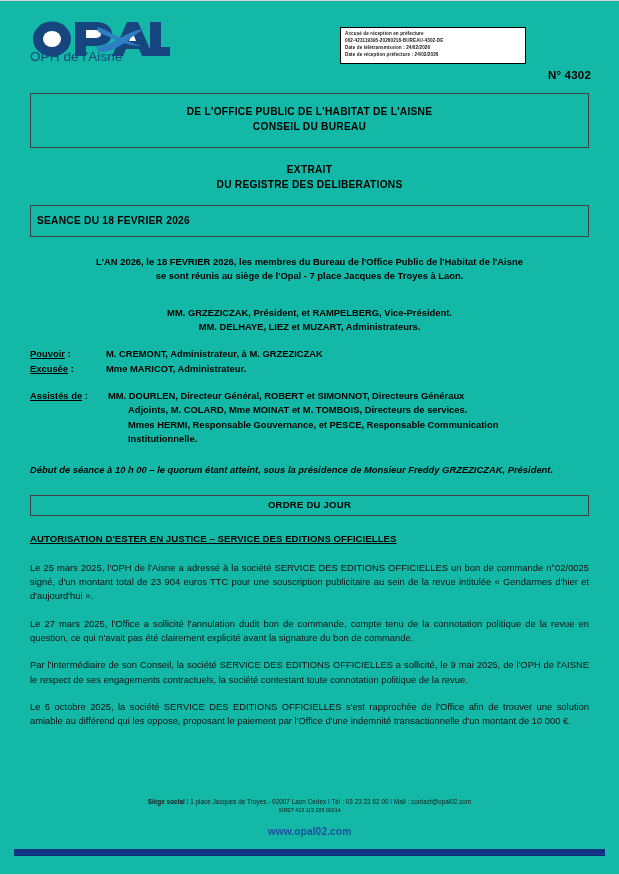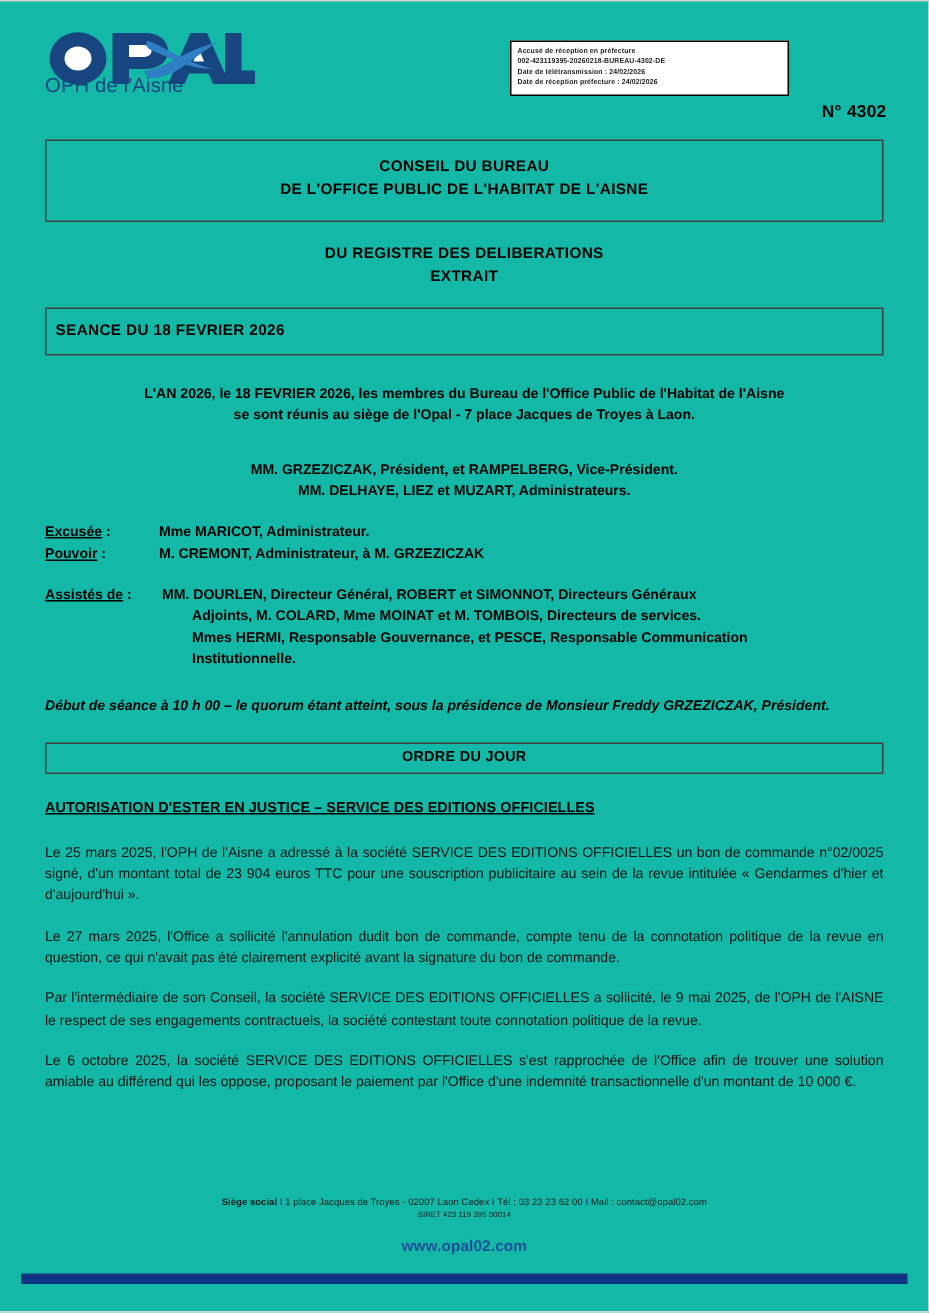--- a/index.html
+++ b/index.html
@@ -297,27 +297,27 @@
       <div class="stamp-line">Accusé de réception en préfecture</div>
       <div class="stamp-line">002-423119395-20260218-BUREAU-4302-DE</div>
       <div class="stamp-line">Date de télétransmission : 24/02/2026</div>
       <div class="stamp-line">Date de réception préfecture : 24/02/2026</div>
     </div>
 
     <div class="doc-number">N° 4302</div>
   </div>
 
   <div class="titlebox">
+    <div class="line">DE L'OFFICE PUBLIC DE L'HABITAT DE L'AISNE</div>
     <div class="line">CONSEIL DU BUREAU</div>
-    <div class="line">DE L'OFFICE PUBLIC DE L'HABITAT DE L'AISNE</div>
   </div>
 
   <div class="extrait">
+    <div class="line">EXTRAIT</div>
     <div class="line">DU REGISTRE DES DELIBERATIONS</div>
-    <div class="line">EXTRAIT</div>
   </div>
 
   <div class="seancebox">
     <div class="line">SEANCE DU 18 FEVRIER 2026</div>
   </div>
 
   <div class="body-area">
 
     <p class="p-bold">
       <span>L'AN 2026, le 18 FEVRIER 2026, les membres du Bureau de l'Office Public de l'Habitat de l'Aisne</span><br>
@@ -331,26 +331,26 @@
 
     <p class="p-bold">
       <span>MM. GRZEZICZAK, Président, et RAMPELBERG, Vice-Président.</span><br>
       <span>MM. DELHAYE, LIEZ et MUZART, Administrateurs.</span>
     </p>
 
     <div class="gap-md"></div>
 
     <div class="two-col">
       <div class="tc-row">
+        <div class="tc-lab"><span class="u">Pouvoir</span><span> :</span></div>
+        <div class="tc-val">M. CREMONT, Administrateur, à M. GRZEZICZAK</div>
+      </div>
+      <div class="tc-row">
         <div class="tc-lab"><span class="u">Excusée</span><span> :</span></div>
         <div class="tc-val">Mme MARICOT, Administrateur.</div>
-      </div>
-      <div class="tc-row">
-        <div class="tc-lab"><span class="u">Pouvoir</span><span> :</span></div>
-        <div class="tc-val">M. CREMONT, Administrateur, à M. GRZEZICZAK</div>
       </div>
     </div>
 
     <div class="gap-md"></div>
 
     <div class="two-col">
       <div class="tc-row">
         <div class="assist-lab"><span class="u">Assistés de</span><span> :</span></div>
         <div class="assist-val">
           <span>MM. DOURLEN, Directeur Général, ROBERT et SIMONNOT, Directeurs Généraux</span>

